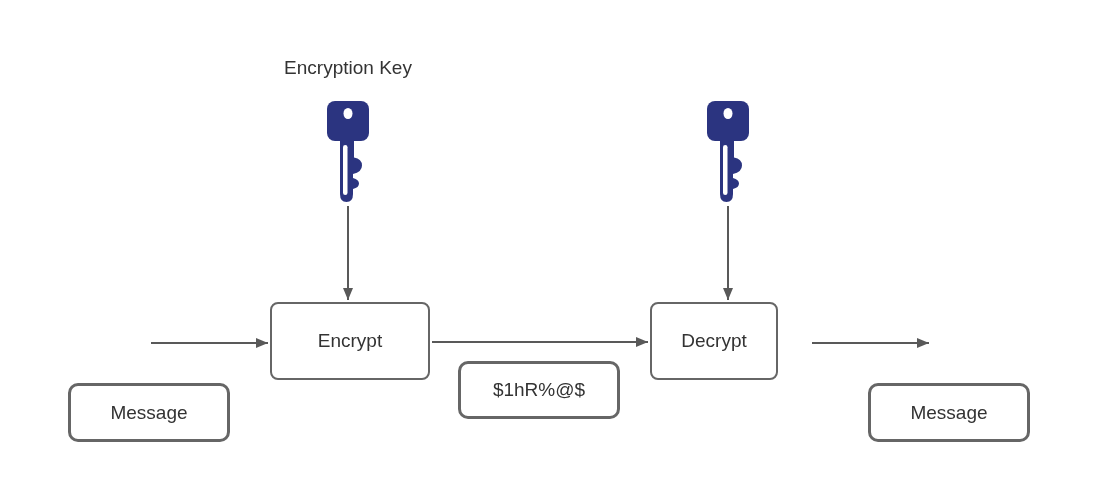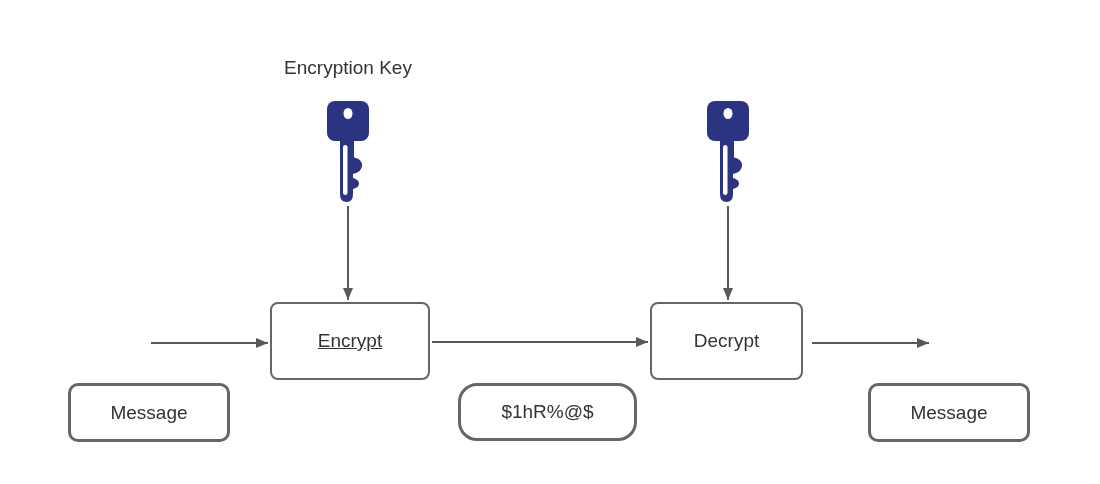--- a/index.html
+++ b/index.html
@@ -88,33 +88,33 @@
 
   <svg class="key-icon" style="left:707px; top:101px;" viewBox="0 0 42 104" xmlns="http://www.w3.org/2000/svg">
     <rect class="key-body" x="0" y="0" width="42" height="40" rx="8"></rect>
     <path class="key-body" d="M13,36 L13,93 Q13,101 19.5,101 Q26,101 26,93 L26,88
              Q32,86.5 32,82.5 Q32,78.5 26,77 L26,73
              Q35,71 35,64.5 Q35,58 27,56.5 L27,36 Z"></path>
     <ellipse class="key-cutout" cx="21" cy="12.5" rx="4.5" ry="5.5"></ellipse>
     <rect class="key-cutout" x="16" y="44" width="4.5" height="50" rx="2.25"></rect>
   </svg>
 
-  <div class="node process" style="left:270px; top:302px; width:160px; height:78px;text-decoration:underline;">
+  <div class="node process" style="left:270px; top:302px; width:160px; height:78px;">
     <span>Encrypt</span>
   </div>
 
-  <div class="node process" style="left:650px; top:302px; width:153px; height:78px;">
+  <div class="node process" style="left:650px; top:302px; width:128px; height:78px;">
     <span>Decrypt</span>
   </div>
 
   <div class="node" style="left:68px; top:383px; width:162px; height:59px;">
     <span>Message</span>
   </div>
 
-  <div class="node" style="left:458px; top:383px; width:179px; height:58px;border-radius:19px;">
+  <div class="node" style="left:458px; top:361px; width:162px; height:58px;">
     <span>$1hR%@$</span>
   </div>
 
   <div class="node" style="left:868px; top:383px; width:162px; height:59px;">
     <span>Message</span>
   </div>
 
 </div>
 
 </body></html>

